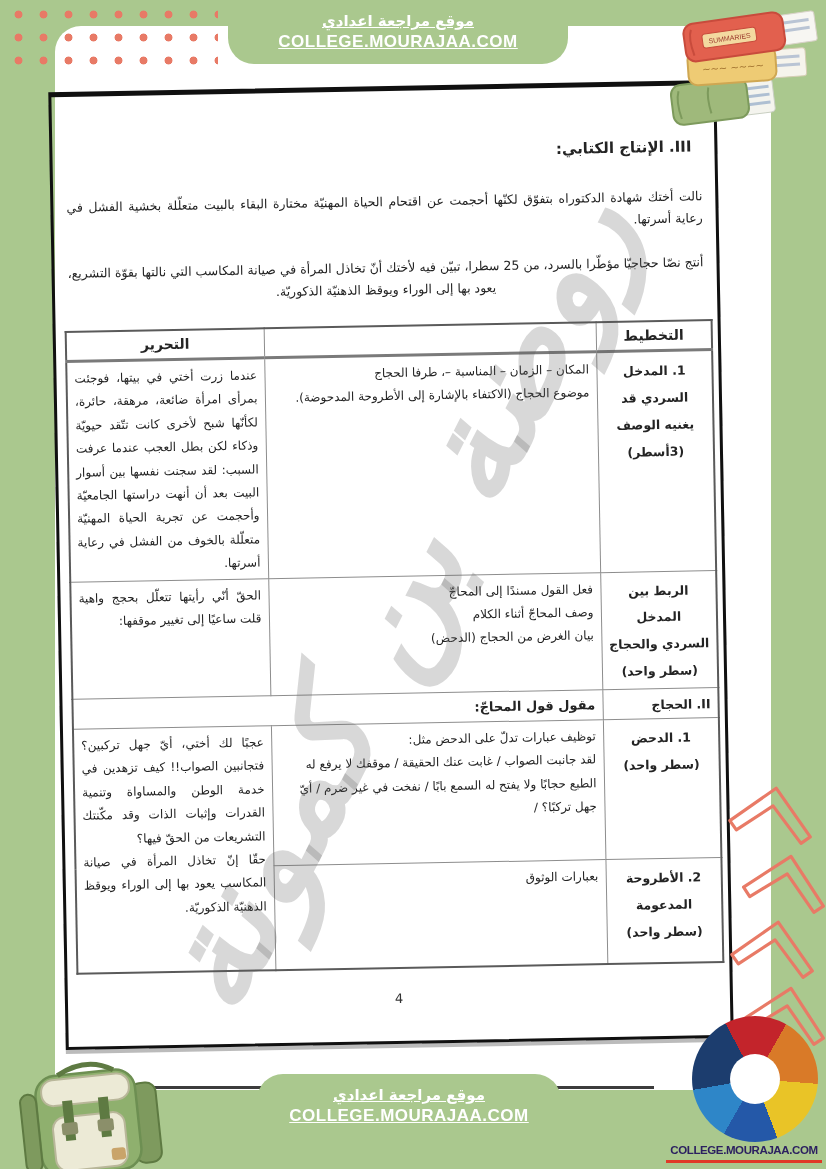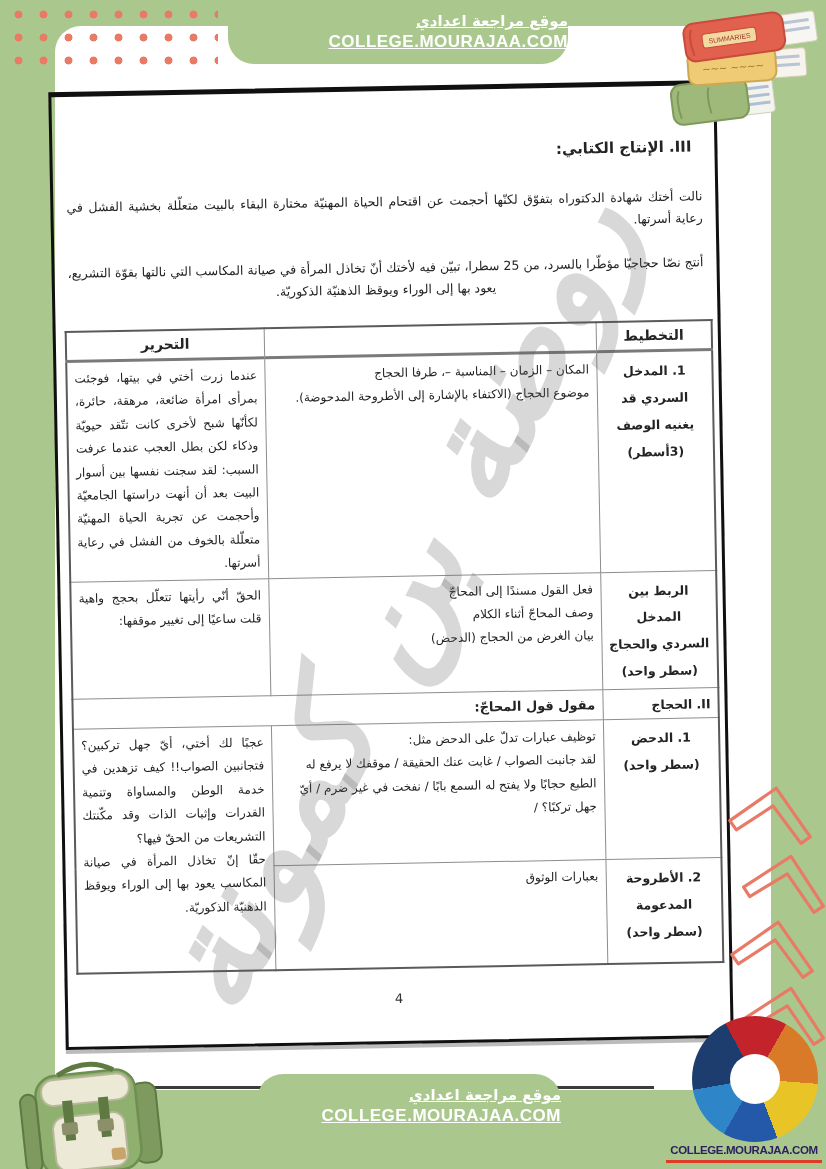--- a/index.html
+++ b/index.html
@@ -15,21 +15,21 @@
     background-image:radial-gradient(circle,#e87a66 3.6px,rgba(0,0,0,0) 4.3px);
     background-size:25px 23px;background-position:6px 3px;
   }
   
   .page{
     position:absolute;left:55px;top:26px;width:716px;height:1064px;
     background:#ffffff;border-radius:26px 16px 6px 6px;z-index:1;
   }
   
   .tab{
-    position:absolute;background:#aac88e;z-index:6;text-align:right;
+    position:absolute;background:#aac88e;z-index:6;text-align:center;
     display:flex;flex-direction:column;justify-content:center;gap:2px;
   }
   .tab-top{left:228px;top:0;width:340px;height:64px;border-radius:0 0 26px 26px;}
   .tab-bottom{left:257px;top:1074px;width:304px;height:95px;border-radius:26px 26px 0 0;justify-content:flex-start;padding-top:12px;box-sizing:border-box;}
   .tab .ar{color:#fff;font-weight:bold;font-size:15px;text-decoration:underline;direction:rtl;}
   .tab .url{color:#fff;font-weight:bold;font-size:17px;letter-spacing:.5px;text-decoration:underline;font-family:"Liberation Sans",sans-serif;}
   
   .footer-line{position:absolute;left:74px;top:1086px;width:580px;height:3px;background:#3c3c3c;z-index:5;}
   
   .doc{

